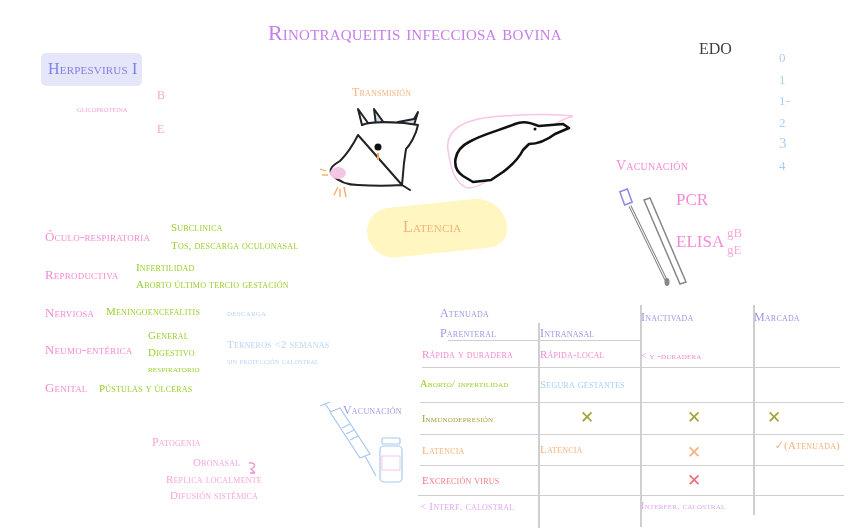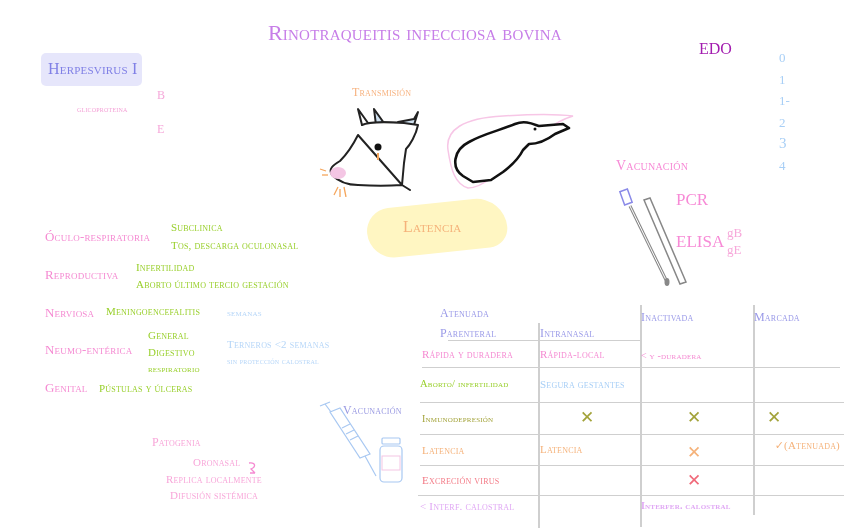--- a/index.html
+++ b/index.html
@@ -7,21 +7,21 @@
          font-family:"Liberation Serif", "DejaVu Serif", serif; }
   .abs { position:absolute; white-space:nowrap; }
   .sc { font-variant: small-caps; letter-spacing:0.2px; }
   .title { left:268px; top:20px; font-size:22px; color:#c77ee8; }
   .herpes-box { left:41px; top:53px; width:101px; height:33px; background:#e6e6fb; border-radius:5px; }
   .herpes { left:48px; top:60px; font-size:16px; color:#8080e6; }
   .glic { left:77px; top:104px; font-size:9px; color:#f4a0d6; }
   .gB { left:157px; top:88px; font-size:12px; color:#f6a8da; }
   .gE { left:157px; top:122px; font-size:12px; color:#f6a8da; }
   .trans { left:352px; top:85px; font-size:12px; color:#f7b27f; }
-  .edo { left:699px; top:40px; font-size:16px; color:#a21caf; }
+  .edo { left:699px; top:40px; font-size:16px; color:#404040; }
   .edo-list { left:779px; top:47px; font-size:13px; color:#a8cff6; line-height:21.5px; white-space:normal; text-align:left; }
   .diag { left:616px; top:158px; font-size:14px; color:#f78ad6; }
   .pcr { left:676px; top:190px; font-size:17px; color:#f78ad6; }
   .elisa { left:676px; top:232px; font-size:17px; color:#f78ad6; }
   .elisa-sub { left:727px; top:224px; font-size:13px; color:#f7a8da; line-height:17px; white-space:normal; }
   .latencia-blob { left:367px; top:203px; width:140px; height:50px; background:#fff6c2; border-radius:30px 40px 25px 35px; transform:rotate(-6deg); }
   .latencia { left:403px; top:218px; font-size:16px; color:#f5b27a; }
   .pink { color:#f58ad2; }
   .green { color:#98cf2a; }
   .lblue { color:#b6d6f8; }
@@ -105,21 +105,21 @@
 <div class="abs sc pink sym-row" style="left:45px;top:229px;">Óculo-respiratoria</div>
 <div class="abs sc green" style="left:171px;top:221px;font-size:11px;">Subclinica</div>
 <div class="abs sc green" style="left:171px;top:239px;font-size:11px;">Tos, descarga oculonasal</div>
 
 <div class="abs sc pink sym-row" style="left:45px;top:267px;">Reproductiva</div>
 <div class="abs sc green" style="left:136px;top:261px;font-size:11px;">Infertilidad</div>
 <div class="abs sc green" style="left:136px;top:278px;font-size:11px;">Aborto último tercio gestación</div>
 
 <div class="abs sc pink sym-row" style="left:45px;top:305px;">Nerviosa</div>
 <div class="abs sc green" style="left:106px;top:305px;font-size:11px;">Meningoencefalitis</div>
-<div class="abs sc lblue" style="left:227px;top:307px;font-size:10px;">semanas</div>
+<div class="abs sc lblue" style="left:227px;top:307px;font-size:10px;">descarga</div>
 
 <div class="abs sc pink sym-row" style="left:45px;top:342px;">Neumo-entérica</div>
 <div class="abs sc green" style="left:148px;top:329px;font-size:11px;">General</div>
 <div class="abs sc green" style="left:148px;top:346px;font-size:11px;">Digestivo</div>
 <div class="abs sc green" style="left:148px;top:363px;font-size:10px;">respiratorio</div>
 <div class="abs sc lblue" style="left:227px;top:338px;font-size:11px;">Terneros &lt;2 semanas</div>
 <div class="abs sc lblue" style="left:227px;top:356px;font-size:9px;">sin protección calostral</div>
 
 <div class="abs sc pink sym-row" style="left:45px;top:380px;">Genital</div>
 <div class="abs sc green" style="left:99px;top:382px;font-size:11px;">Pústulas y úlceras</div>
@@ -180,13 +180,13 @@
 
 <div class="cell sc" style="left:422px;top:444px;width:116px;color:#f5b27a;">Latencia</div>
 <div class="cell sc" style="left:540px;top:443px;width:100px;color:#f5b27a;">Latencia</div>
 <div class="x-mark" style="left:687px;top:442px;color:#f5b27a;">✕</div>
 <div class="cell sc" style="left:756px;top:439px;width:84px;color:#f5b27a;font-size:11px;text-align:right;">✓(Atenuada)</div>
 
 <div class="cell sc" style="left:422px;top:474px;width:116px;color:#f37a86;">Excreción virus</div>
 <div class="x-mark" style="left:687px;top:470px;color:#f06a7a;">✕</div>
 
 <div class="cell sc" style="left:420px;top:500px;width:118px;color:#e0a8f4;">&lt; Interf. calostral</div>
-<div class="cell sc" style="left:641px;top:500px;width:116px;color:#e0a8f4;font-size:10px;font-weight:bold;">Interfer. calostral</div>
+<div class="cell sc" style="left:641px;top:500px;width:116px;color:#e0a8f4;font-size:10px;">Interfer. calostral</div>
 
 </body></html>

